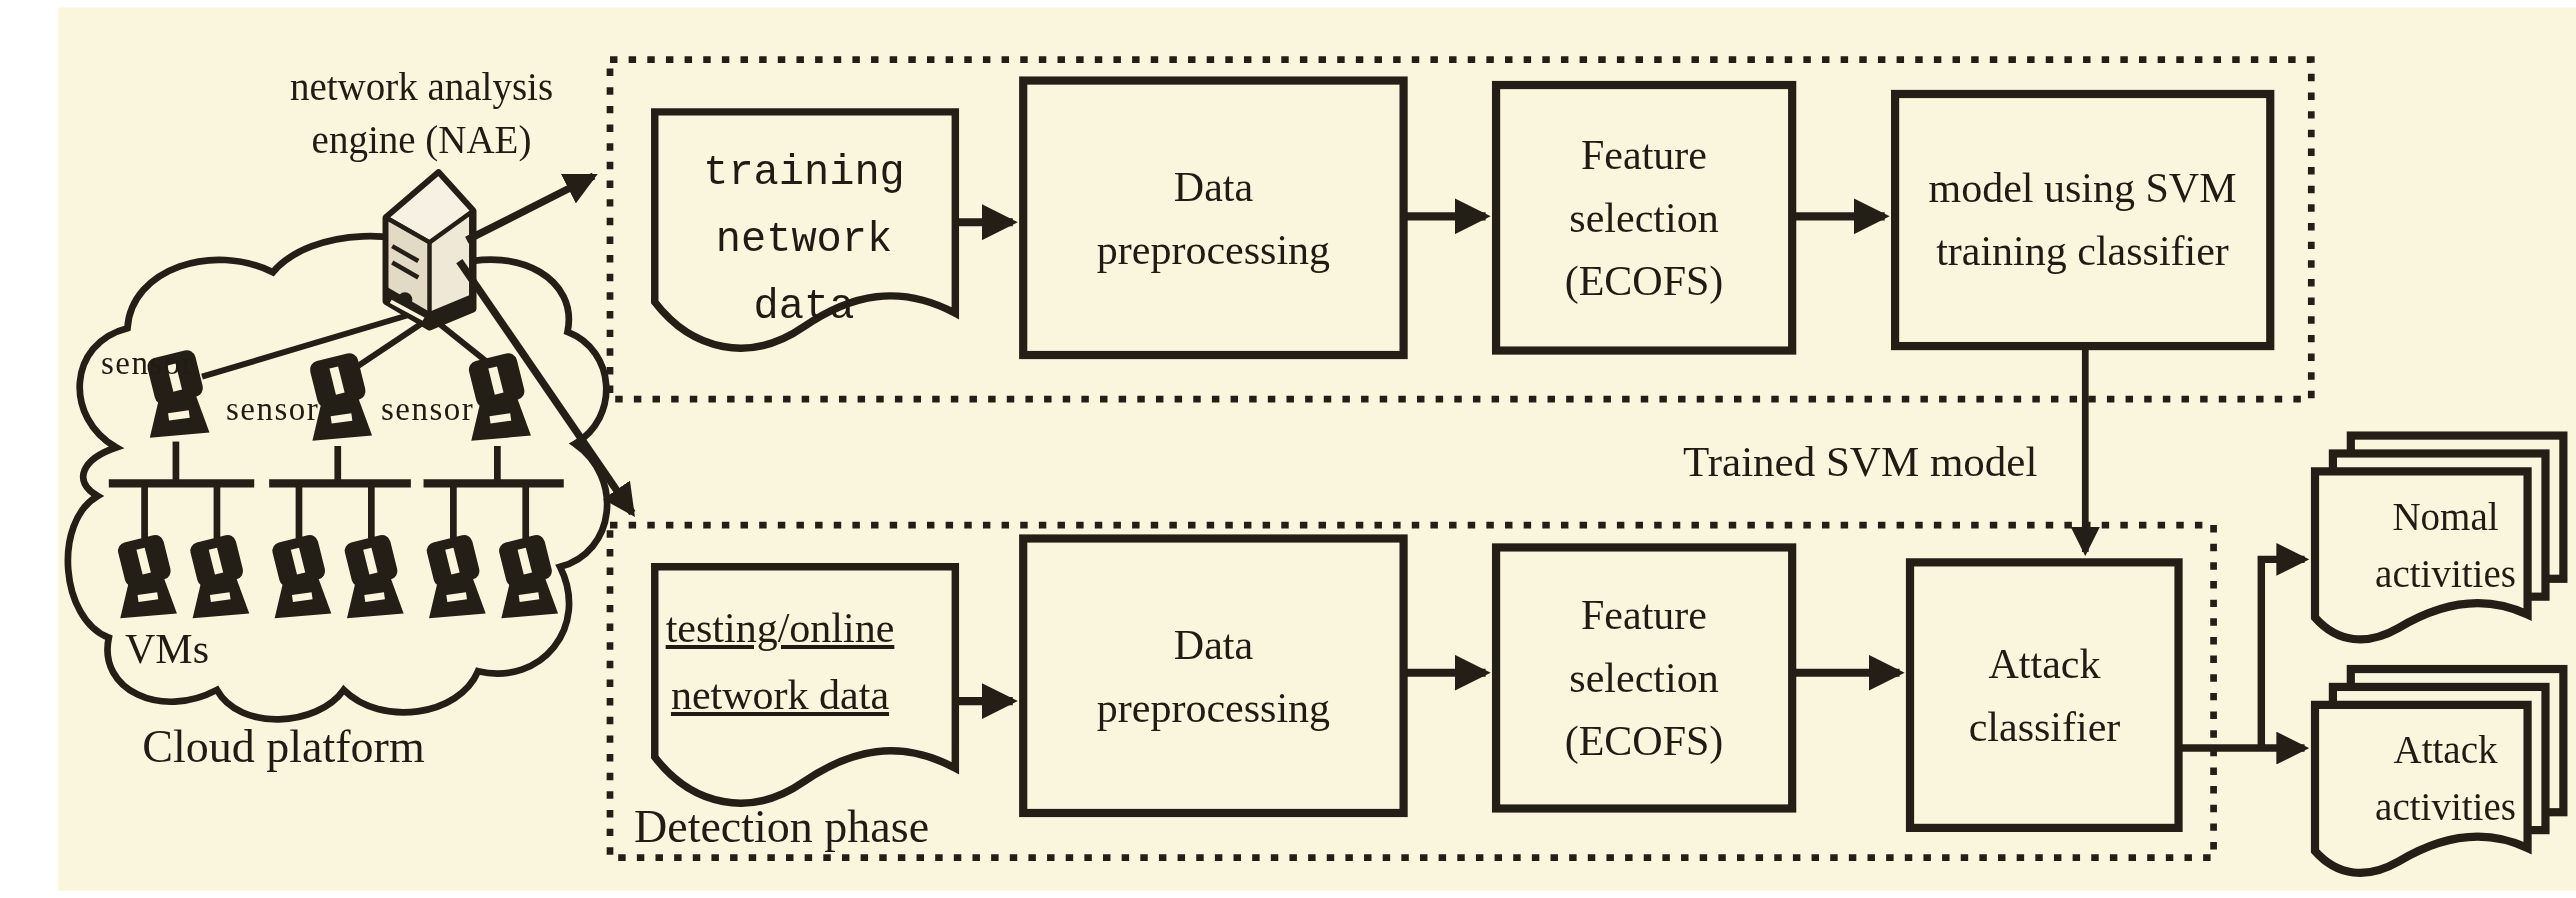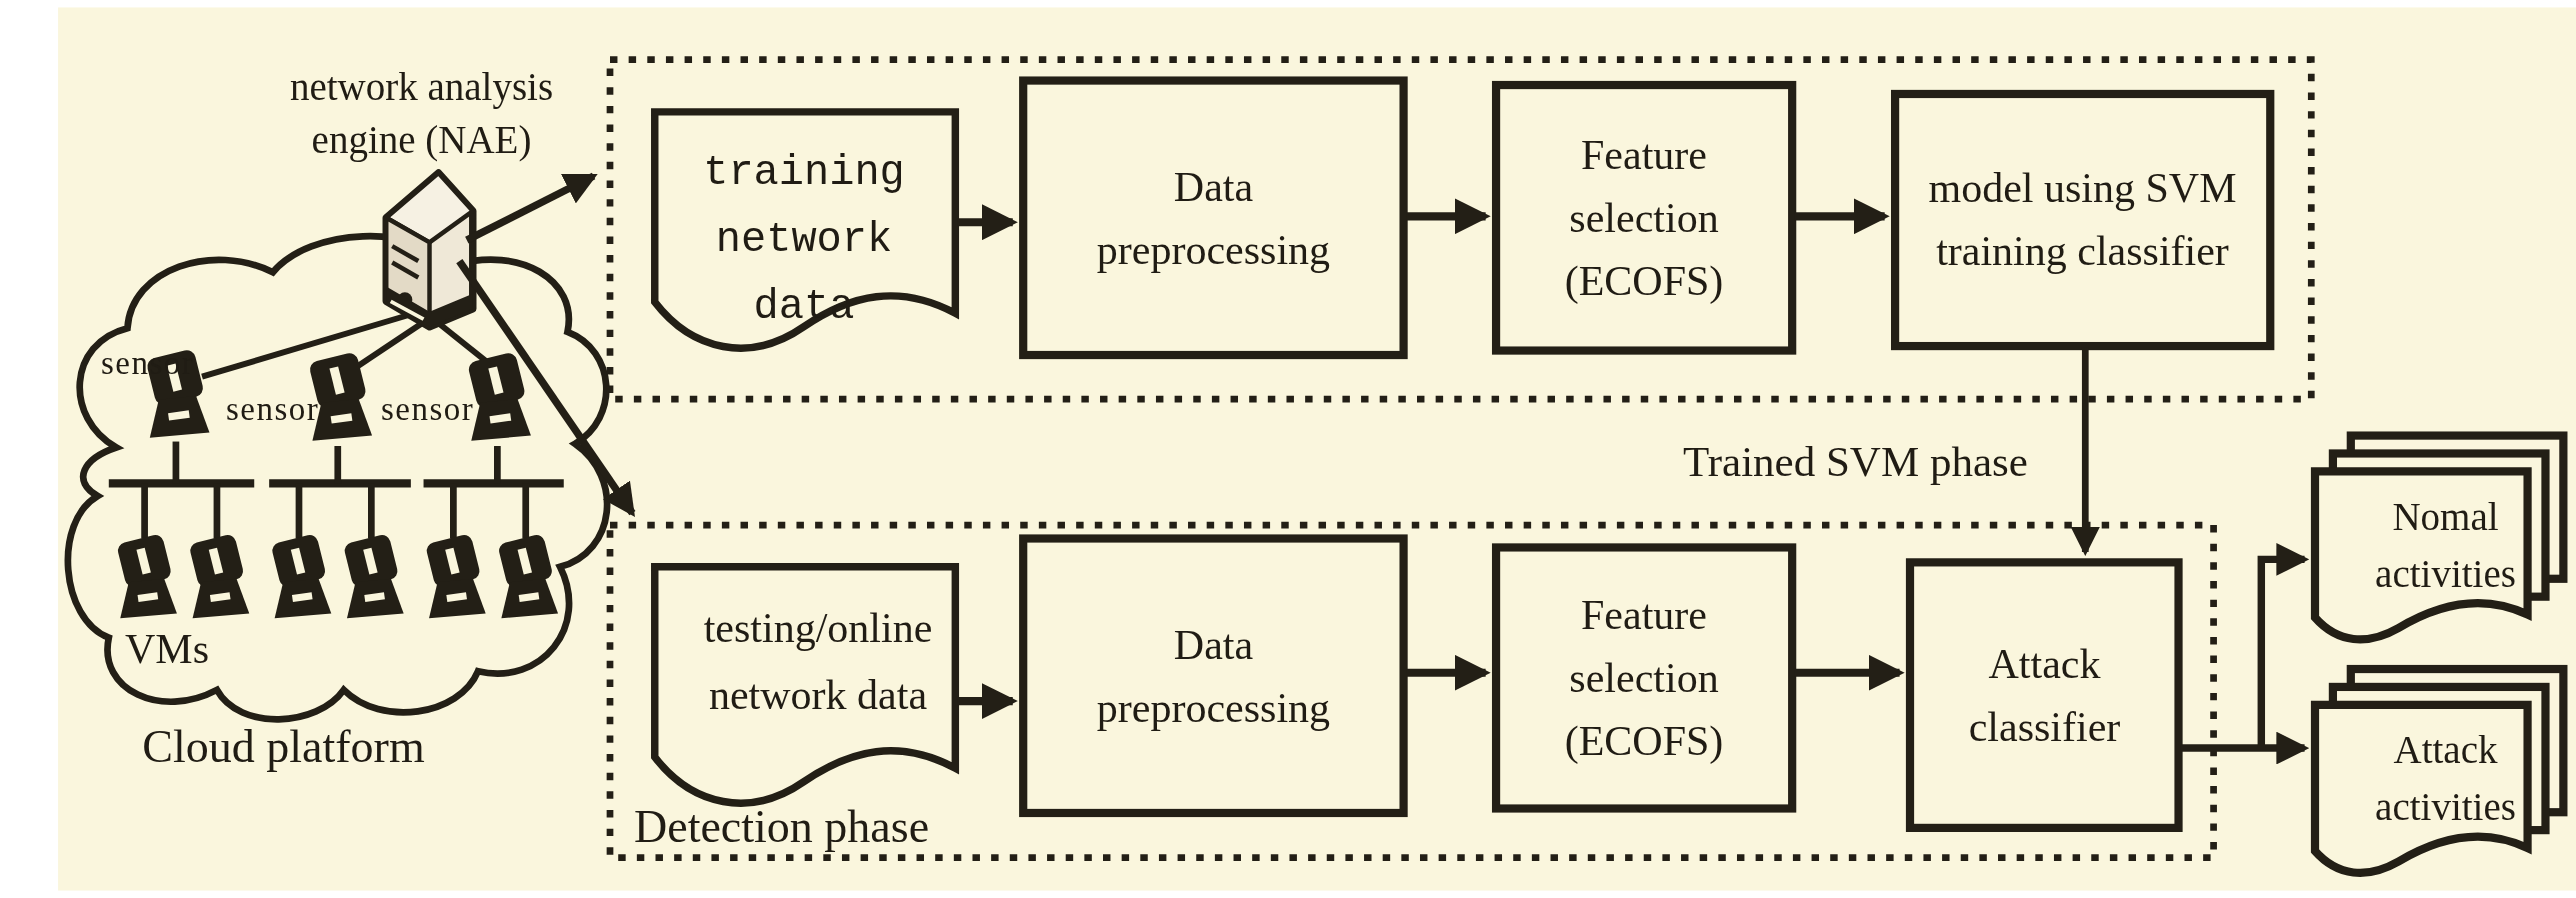--- a/index.html
+++ b/index.html
@@ -175,23 +175,23 @@
     <div>selection</div>
     <div>(ECOFS)</div>
   </div>
 
   <div class="txt boxtxt" style="left:1854px;top:94px;width:375px;height:252px;">
     <div>model using SVM</div>
     <div>training classifier</div>
   </div>
 
 
-  <div class="txt" style="left:1642px;top:437px;width:388px;font-size:43px;text-align:left;">Trained SVM phase</div>
-
-  <div class="txt doctxt" style="left:635px;top:595px;width:284px;">
+  <div class="txt" style="left:1642px;top:437px;width:388px;font-size:43px;text-align:left;">Trained SVM model</div>
+
+  <div class="txt doctxt" style="left:597px;top:595px;width:284px;text-decoration:underline;">
     <div>testing/online</div>
     <div>network data</div>
   </div>
 
   <div class="txt boxtxt" style="left:982px;top:539px;width:381px;height:275px;">
     <div>Data</div>
     <div>preprocessing</div>
   </div>
 
   <div class="txt boxtxt" style="left:1455px;top:548px;width:296px;height:261px;">

